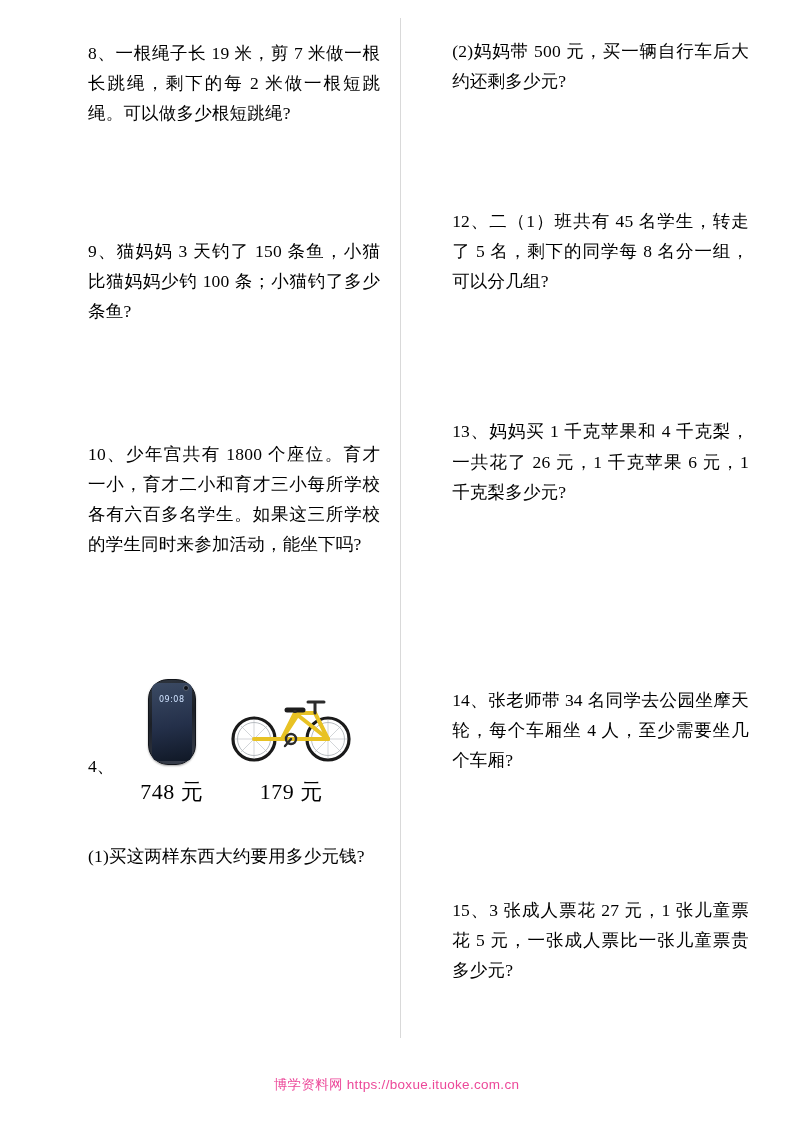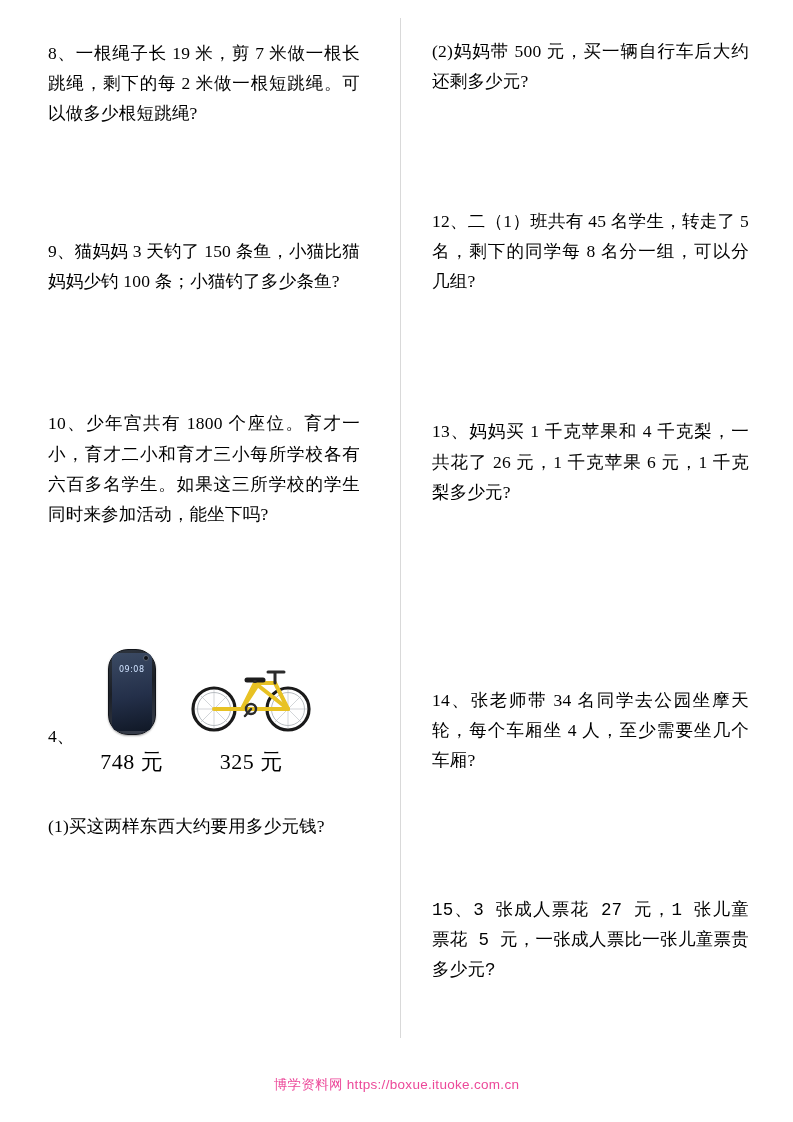--- a/index.html
+++ b/index.html
@@ -29,20 +29,21 @@
     height: 1050px;
     display: flex;
   }
   .col {
     box-sizing: border-box;
     position: relative;
   }
   .col-left {
     width: 400px;
     padding: 30px 40px 0 48px;
+    margin-left: 40px;
   }
   .col-right {
     width: 393px;
     padding: 30px 44px 0 32px;
   }
   .divider {
     position: absolute;
     left: 400px;
     top: 18px;
     width: 1px;
@@ -58,21 +59,21 @@
   
   .sp-8   { margin-top: 8px; }
   .sp-q9  { margin-top: 108px; }
   .sp-q10 { margin-top: 112px; }
   .sp-q11 { margin-top: 120px; }
   .sp-q11b{ margin-top: 34px; }
   .sp-r2  { margin-top: 6px; }
   .sp-r12 { margin-top: 110px; }
   .sp-r13 { margin-top: 120px; }
   .sp-r14 { margin-top: 178px; }
-  .sp-r15 { margin-top: 120px; font-family: Liberation Mono, monospace; }
+  .sp-r15 { margin-top: 120px; }
 
   
   .pic-row {
     display: flex;
     align-items: flex-end;
     gap: 26px;
   }
   .q11-label {
     font-size: 17.5px;
     line-height: 1.72;
@@ -209,21 +210,21 @@
             </g>
 
             <path d="M58 21 L74 21" stroke="#1d1d1d" stroke-width="5" stroke-linecap="round" fill="none"></path>
             <path d="M66 24 L66 21" stroke="#2b2b2b" stroke-width="3" fill="none"></path>
 
             <path d="M86 24 L86 14 M79 13 L95 13" stroke="#2b2b2b" stroke-width="3" stroke-linecap="round" fill="none"></path>
 
             <circle cx="62" cy="50" r="5" fill="none" stroke="#2b2b2b" stroke-width="2.4"></circle>
             <path d="M62 50 L56 57" stroke="#2b2b2b" stroke-width="2.4" stroke-linecap="round"></path>
           </svg>
-          <div class="price">325 元</div>
+          <div class="price">179 元</div>
         </div>
       </div>
 
       <div class="q sp-q11b">(1)买这两样东西大约要用多少元钱?</div>
 
     </div>
 
     <div class="col col-right">
 
       <div class="q sp-r2">(2)妈妈带 500 元，买一辆自行车后大约还剩多少元?</div>

